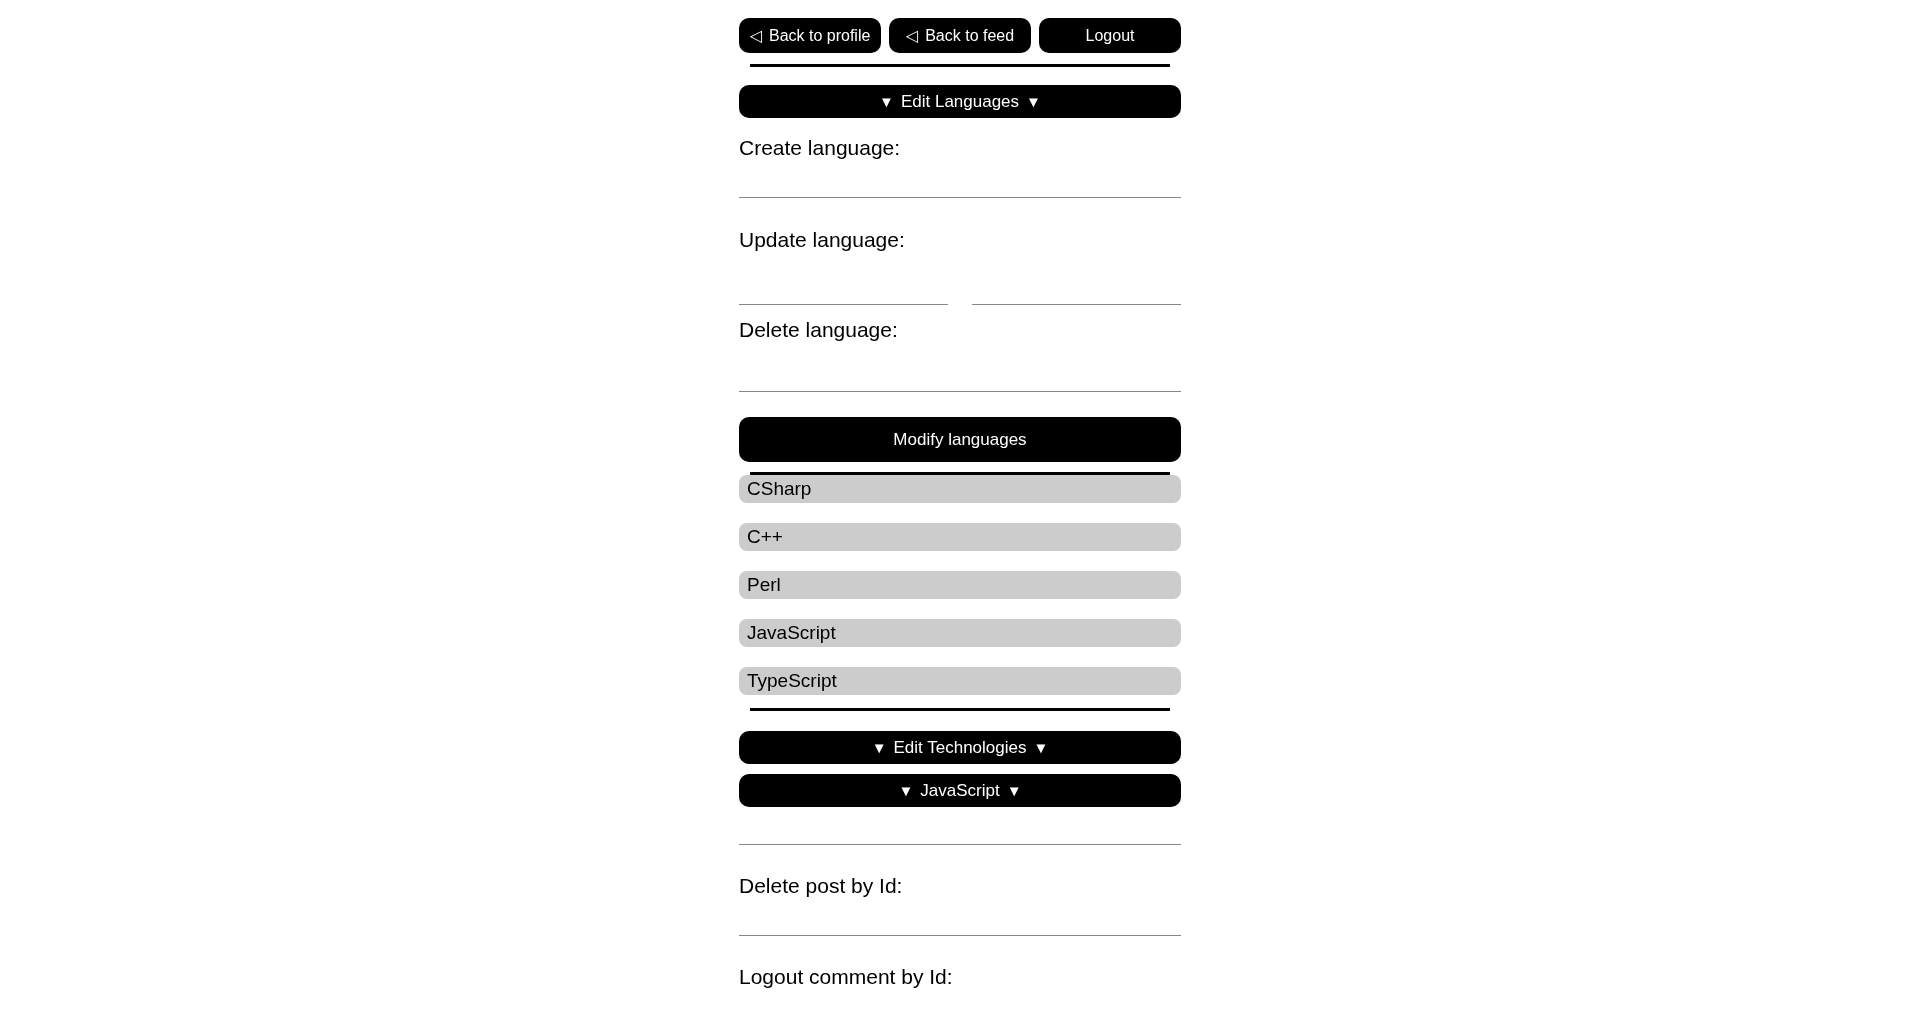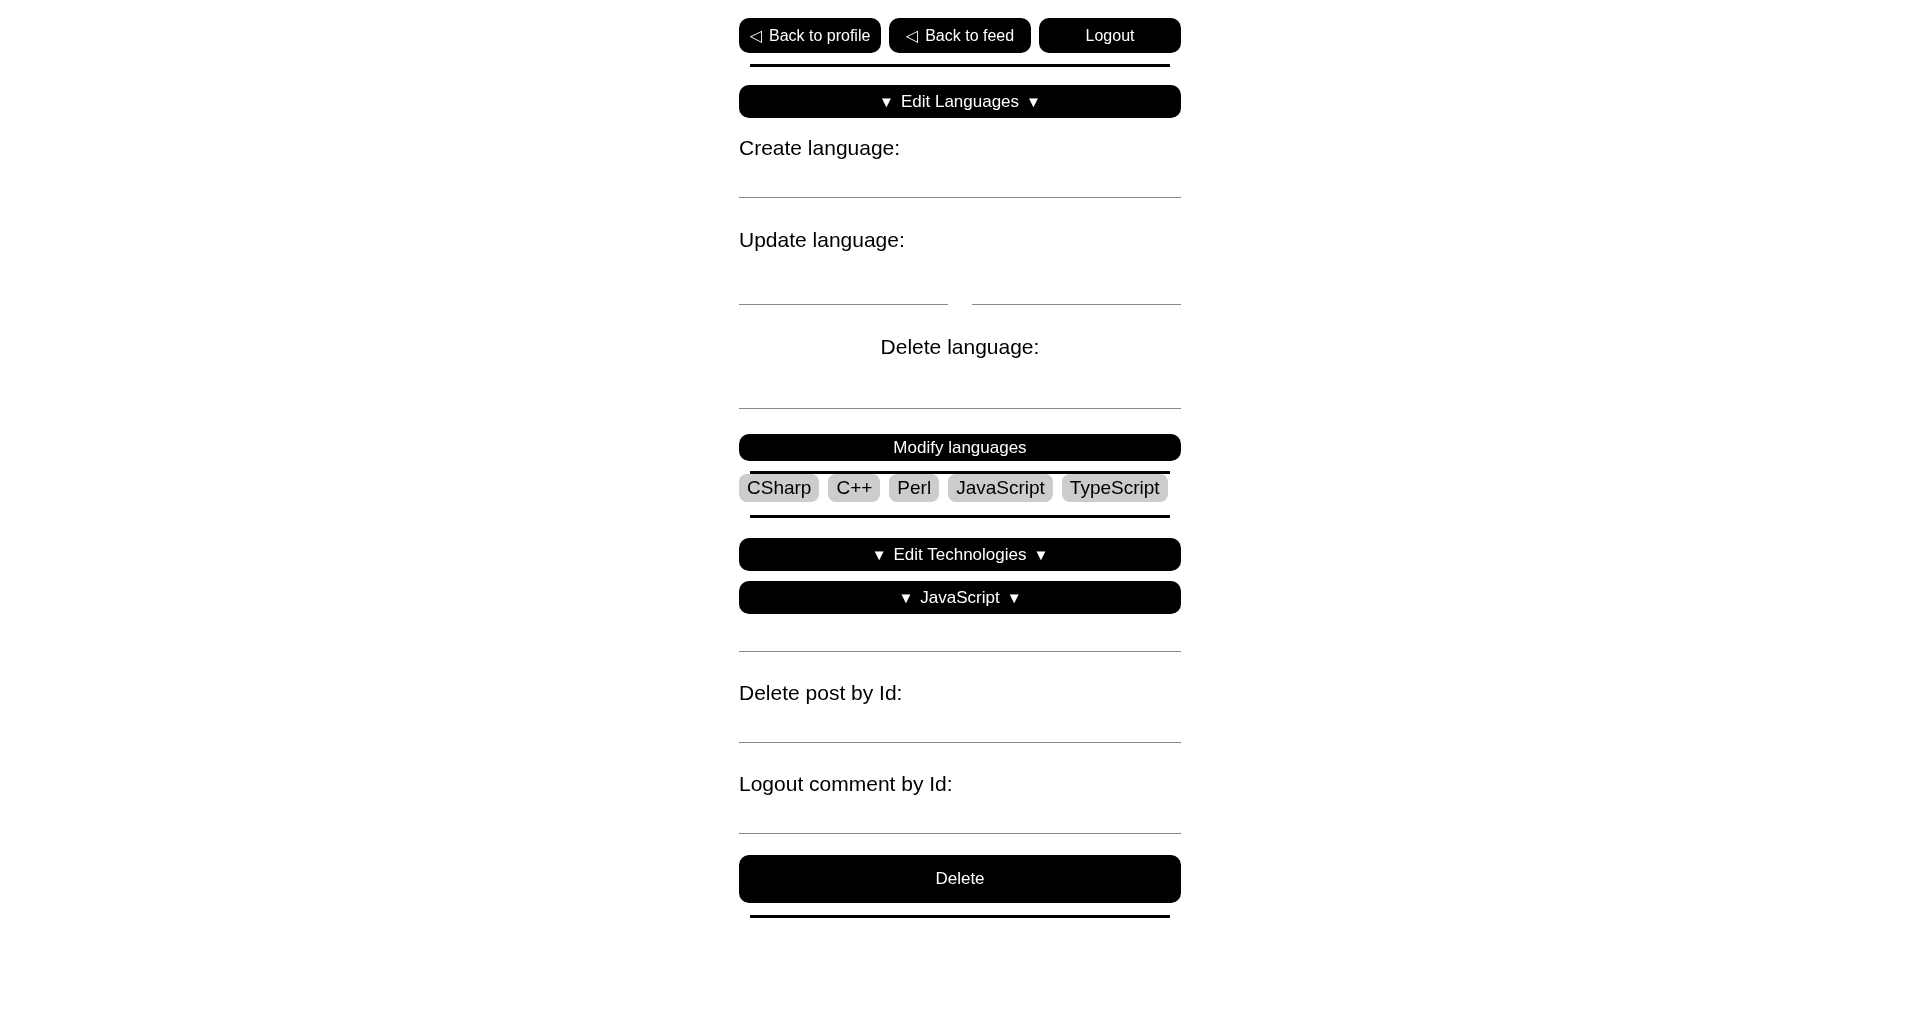--- a/index.html
+++ b/index.html
@@ -67,21 +67,21 @@
   .divider.after-delete { margin-top: 12px; }
 
   
   .field-label {
     display: block;
     font-size: 21px;
     line-height: 24px;
     margin-top: 30px;
   }
   .field-label.first-lang { margin-top: 18px; }
-  .field-label.delete-lang { margin-top: 30px; text-align: center; }
+  .field-label.delete-lang { margin-top: 13px; }
   .field-label.first-del { margin-top: 19px; }
   .field-label.del-gap { margin-top: 29px; }
 
   .underline-input {
     display: block;
     width: 100%;
     height: 38px;
     border: none;
     border-bottom: 1px solid #888888;
     outline: none;
@@ -92,31 +92,32 @@
     border-radius: 0;
   }
   .two-col {
     display: flex;
     gap: 24px;
     margin-top: 15px;
   }
   .two-col .underline-input { flex: 1 1 0; }
   .delete-lang-input { margin-top: 12px; }
 
-  .modify-btn { margin-top: 25px; height: 27px; }
+  .modify-btn { margin-top: 25px; height: 45px; }
   .tech-toggle { margin-top: 20px; }
   .deletions-toggle { margin-top: 10px; }
   .delete-btn { margin-top: 21px; height: 48px; }
 
   
   .tags {
     display: flex;
     flex-wrap: wrap;
-    gap: 27px 9px;
+    gap: 20px 9px;
     margin-top: 0;
+    flex-direction: column;
   }
   .tag {
     background: #cccccc;
     color: #000000;
     border-radius: 8px;
     padding: 3px 8px;
     font-size: 19px;
     line-height: 22px;
   }
 </style>

